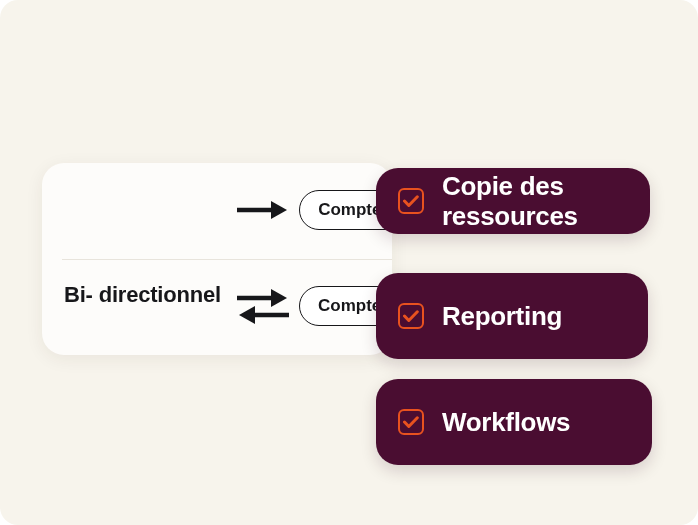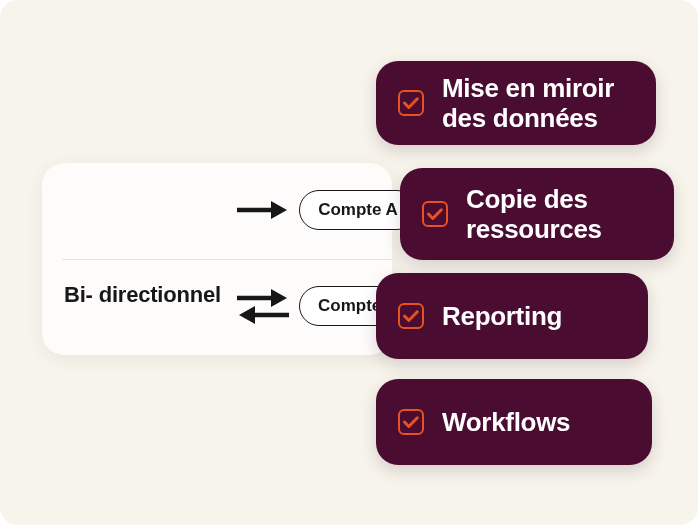--- a/index.html
+++ b/index.html
@@ -135,21 +135,21 @@
     margin-right: 16px;
     color: #ffffff;
     font-size: 26px;
     font-weight: 600;
     line-height: 1.16;
     letter-spacing: -0.3px;
     white-space: pre-line;
   }
 
   #card-0 { left: 376px; top: 61px;  width: 280px; height: 84px; }
-  #card-1 { left: 376px; top: 168px; width: 274px; height: 92px; margin-left: 24px; }
+  #card-1 { left: 376px; top: 168px; width: 274px; height: 66px; }
   #card-2 { left: 376px; top: 273px; width: 272px; height: 86px; }
   #card-3 { left: 376px; top: 379px; width: 276px; height: 86px; }
 </style>
 </head>
 <body>
 
 <div id="stage">
 
   <div class="sync-card">
 
@@ -177,29 +177,20 @@
           <path d="M36 4 L52 13 L36 22 Z" fill="#17171a"></path>
           <path d="M54 30 H16" stroke="#17171a" stroke-width="4.5" fill="none"></path>
           <path d="M20 21 L4 30 L20 39 Z" fill="#17171a"></path>
         </svg>
       </div>
 
       <div class="account-pill">Compte B</div>
     </div>
   </div>
 
-  <div class="feature-card" id="card-0">
-    <span class="checkbox">
-      <svg width="16" height="13" viewBox="0 0 16 13" aria-hidden="true">
-        <path d="M1.5 6 L5.8 10.5 L14.3 1.8" stroke="#e8521f" stroke-width="3" fill="none" stroke-linecap="round" stroke-linejoin="round"></path>
-      </svg>
-    </span>
-    <span class="feature-label">Mise en miroir
-des données</span>
-  </div>
 
   <div class="feature-card" id="card-1">
     <span class="checkbox">
       <svg width="16" height="13" viewBox="0 0 16 13" aria-hidden="true">
         <path d="M1.5 6 L5.8 10.5 L14.3 1.8" stroke="#e8521f" stroke-width="3" fill="none" stroke-linecap="round" stroke-linejoin="round"></path>
       </svg>
     </span>
     <span class="feature-label">Copie des
 ressources</span>
   </div>

